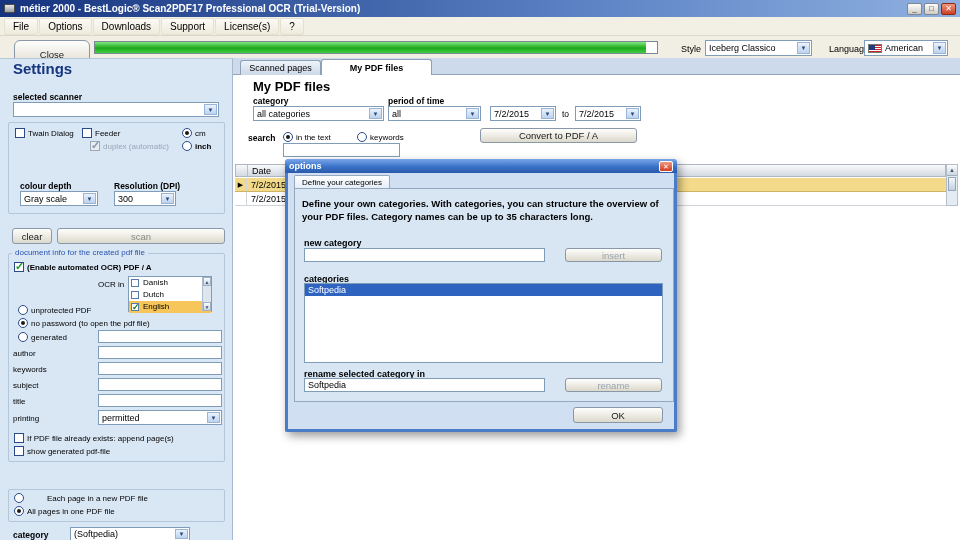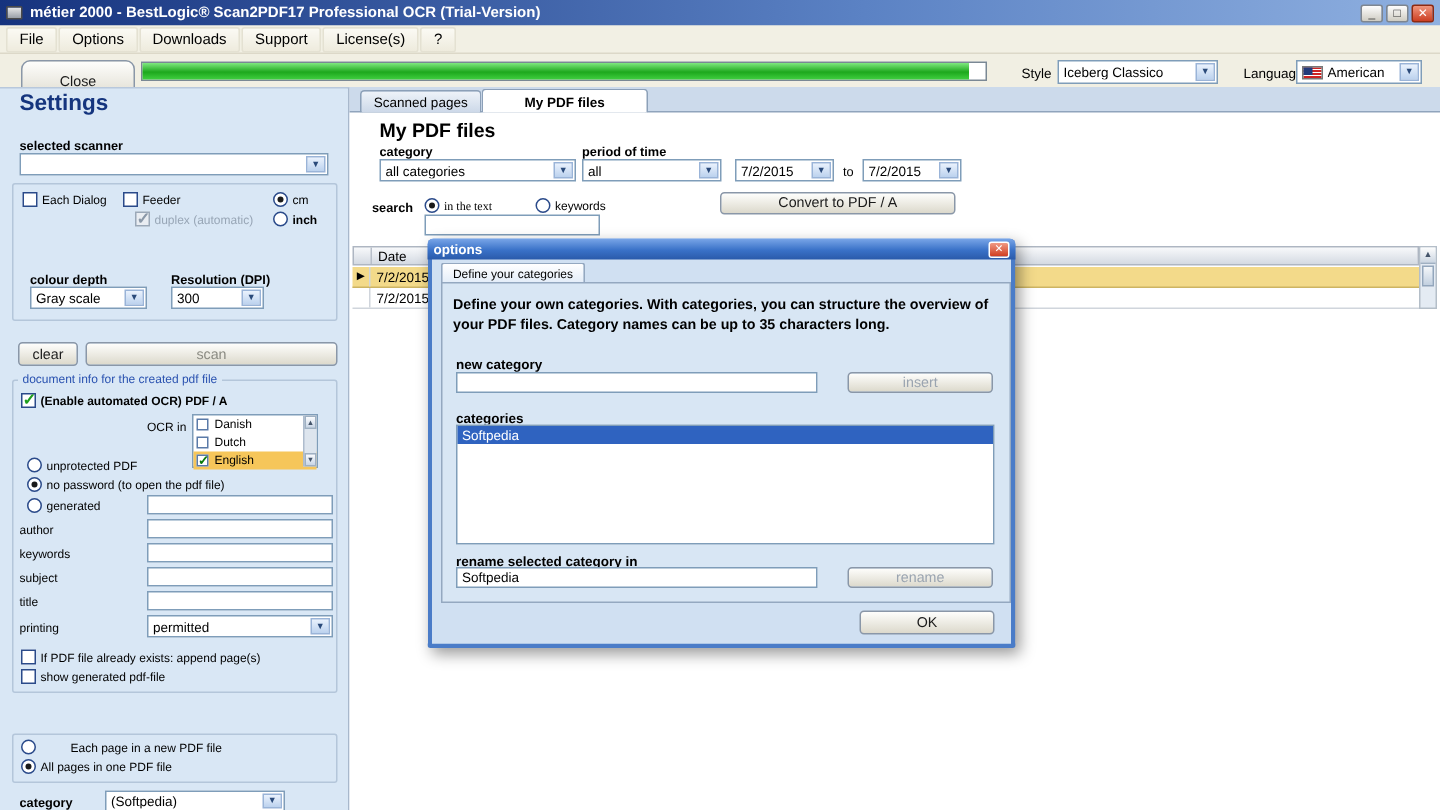--- a/index.html
+++ b/index.html
@@ -124,21 +124,21 @@
 <div class="settings-title">Settings</div>
 
 <span class="lb b" style="left:13px;top:92px;font-size:8.5px;">selected scanner</span>
 <div class="combo" style="left:13px;top:102px;width:206px;height:15px;">
   <span class="cv"></span>
   <span class="ca">▼</span>
 </div>
 
 <div class="group" style="left:8px;top:122px;width:217px;height:92px;"></div>
 <span class="cb" style="left:15px;top:128px;"></span>
-<span class="lb8" style="left:28px;top:129px;">Each Dialog</span>
+<span class="lb8" style="left:28px;top:129px;">Twain Dialog</span>
 <span class="cb" style="left:82px;top:128px;"></span>
 <span class="lb8" style="left:95px;top:129px;">Feeder</span>
 <span class="radio selected" style="left:182px;top:128px;"></span>
 <span class="lb8" style="left:195px;top:129px;">cm</span>
 <span class="cb checked disabled" style="left:90px;top:141px;"></span>
 <span class="lb8" style="left:103px;top:142px;color:#98a6b6;">duplex (automatic)</span>
 <span class="radio" style="left:182px;top:141px;"></span>
 <span class="lb8" style="left:195px;top:142px;font-weight:bold;">inch</span>
 
 <span class="lb b" style="left:20px;top:181px;font-size:8.5px;">colour depth</span>
@@ -231,21 +231,21 @@
   <span class="ca">▼</span>
 </div>
 <span class="lb" style="left:562px;top:109px;font-size:8.5px;">to</span>
 <div class="combo" style="left:575px;top:106px;width:66px;height:15px;">
   <span class="cv">7/2/2015</span>
   <span class="ca">▼</span>
 </div>
 
 <span class="lb b" style="left:248px;top:133px;font-size:8.5px;">search</span>
 <span class="radio selected" style="left:283px;top:132px;"></span>
-<span class="lb8" style="left:296px;top:133px;font-family:Liberation Serif, serif;">in the text</span>
+<span class="lb8" style="left:296px;top:133px;">in the text</span>
 <span class="radio" style="left:357px;top:132px;"></span>
 <span class="lb8" style="left:370px;top:133px;">keywords</span>
 <input class="inp" style="left: 283px; top: 143px; width: 117px; height: 14px;">
 <div class="btn" style="left:480px;top:128px;width:157px;height:15px;">Convert to PDF / A</div>
 
 <div class="thead">
   <div class="c1"></div>
   <div class="c2">Date</div>
 </div>
 <div class="trow sel" style="top:178px;">

